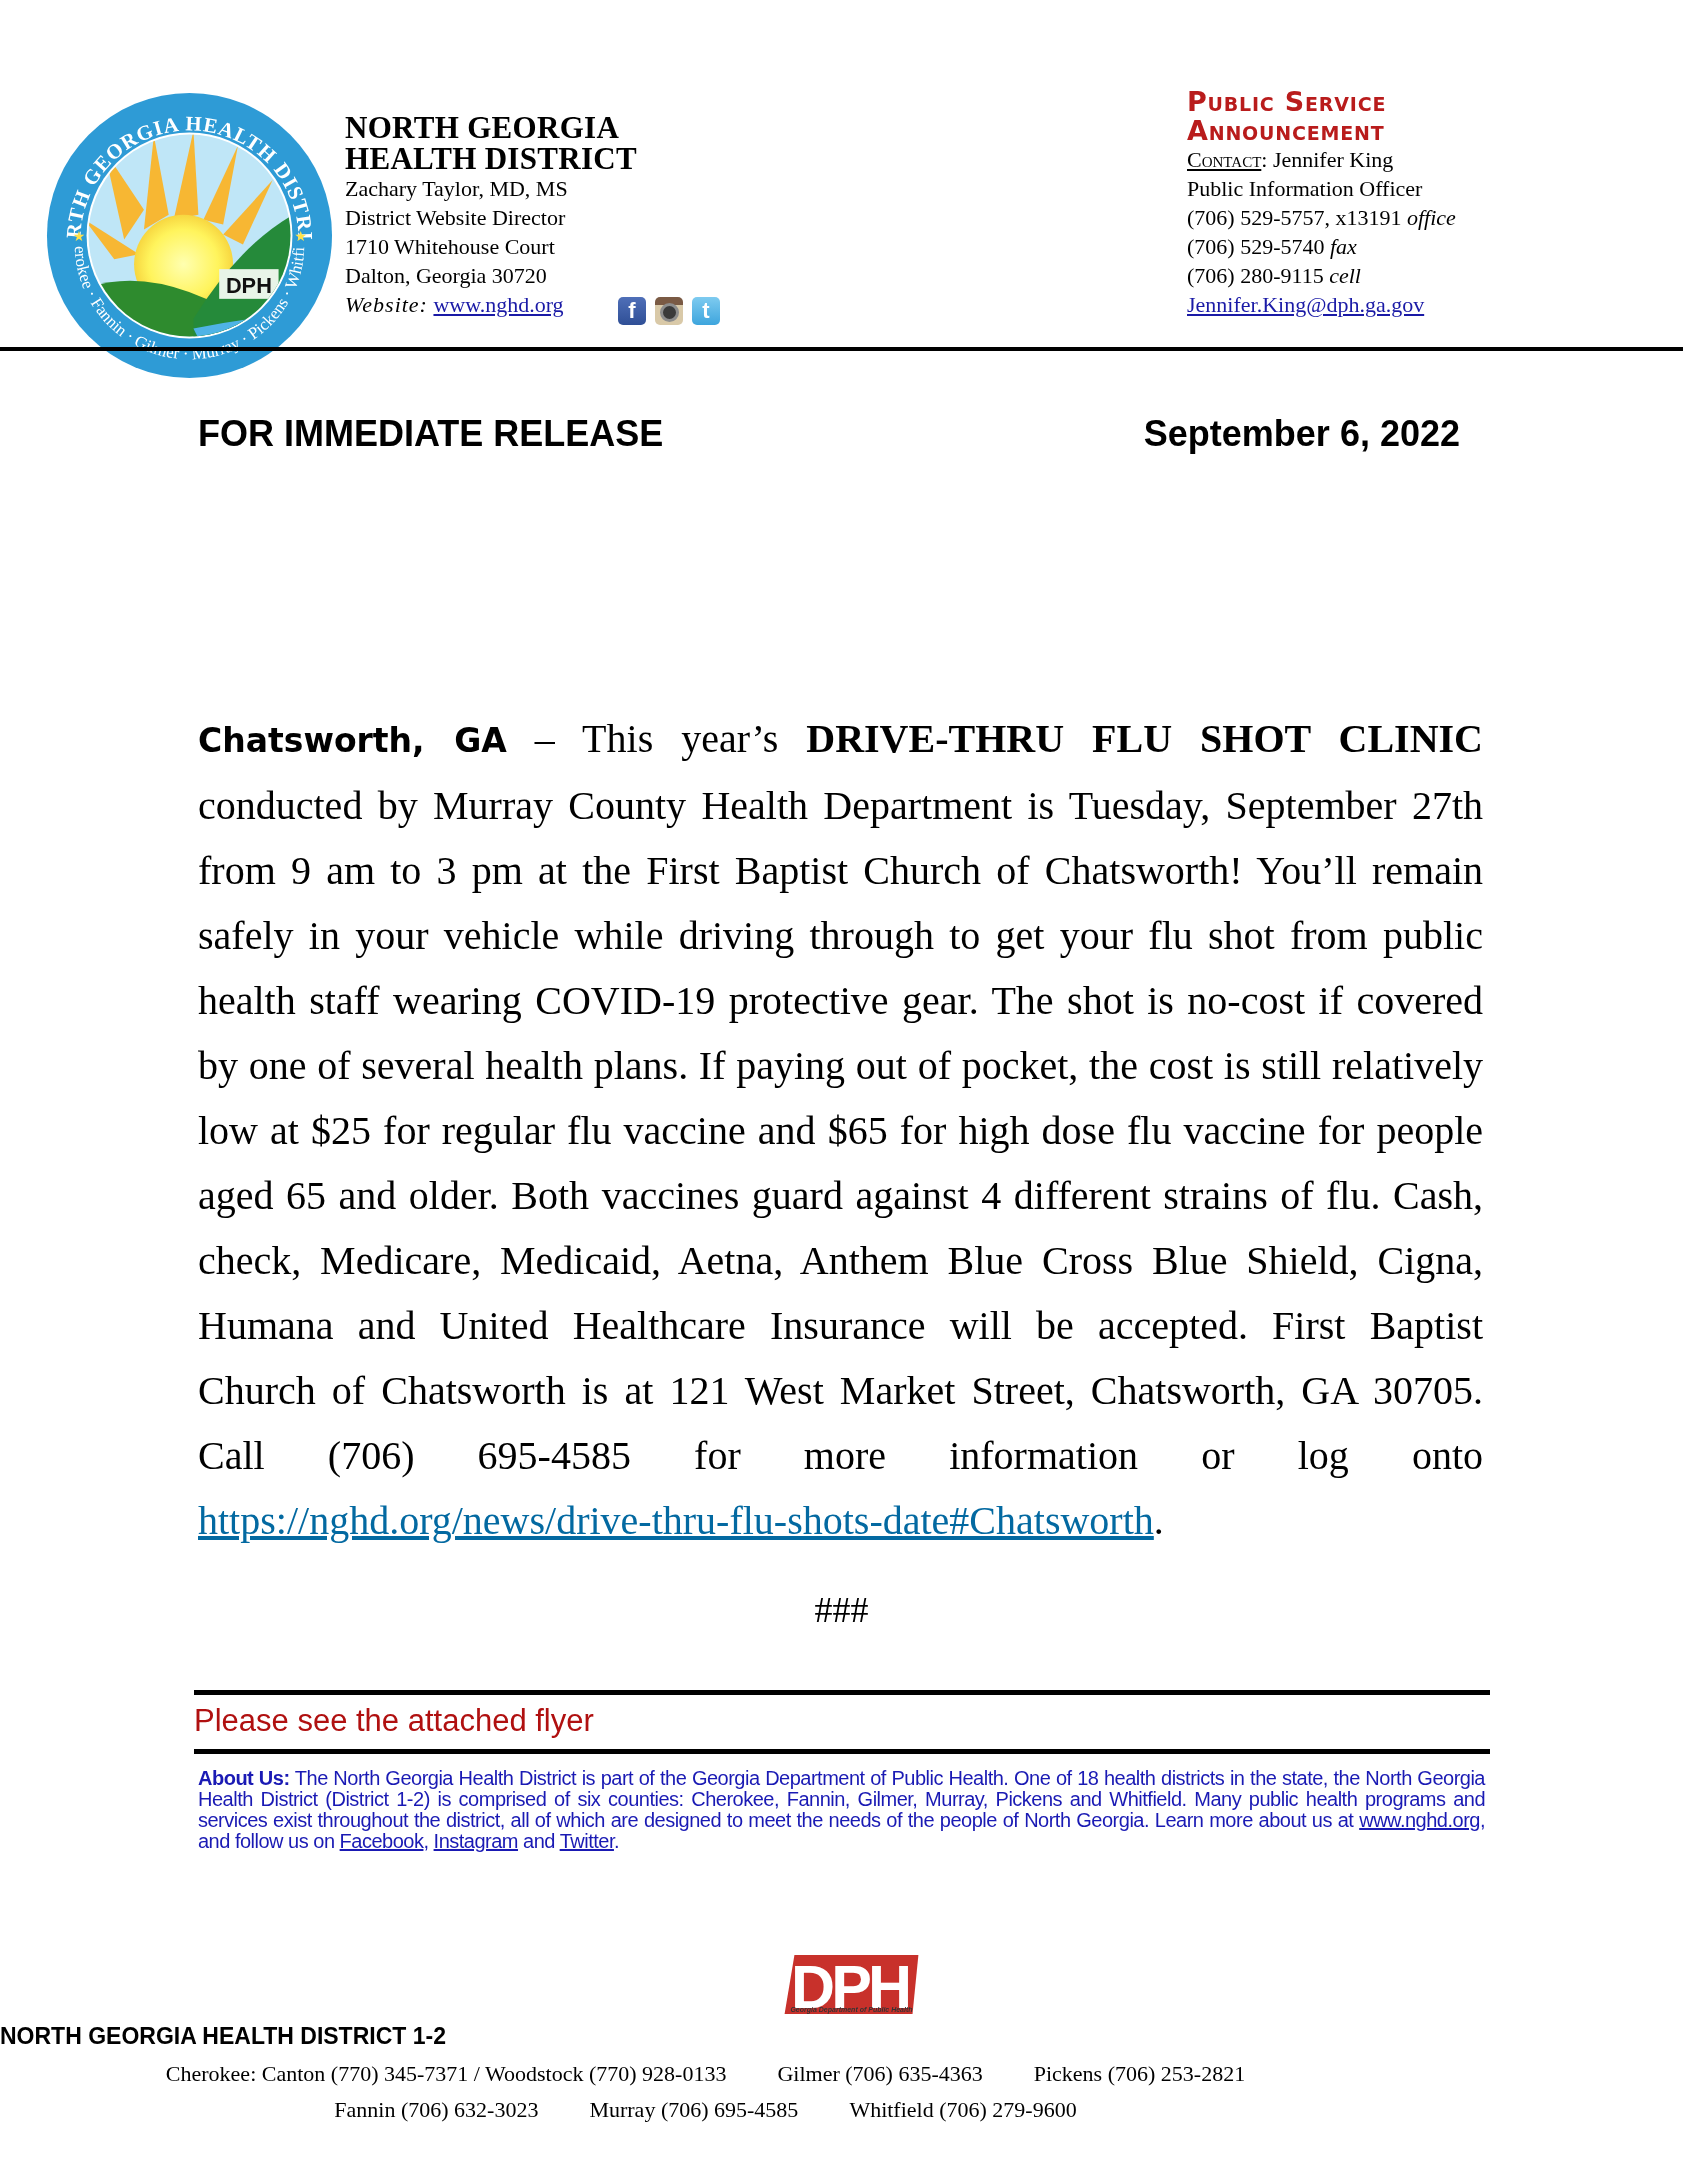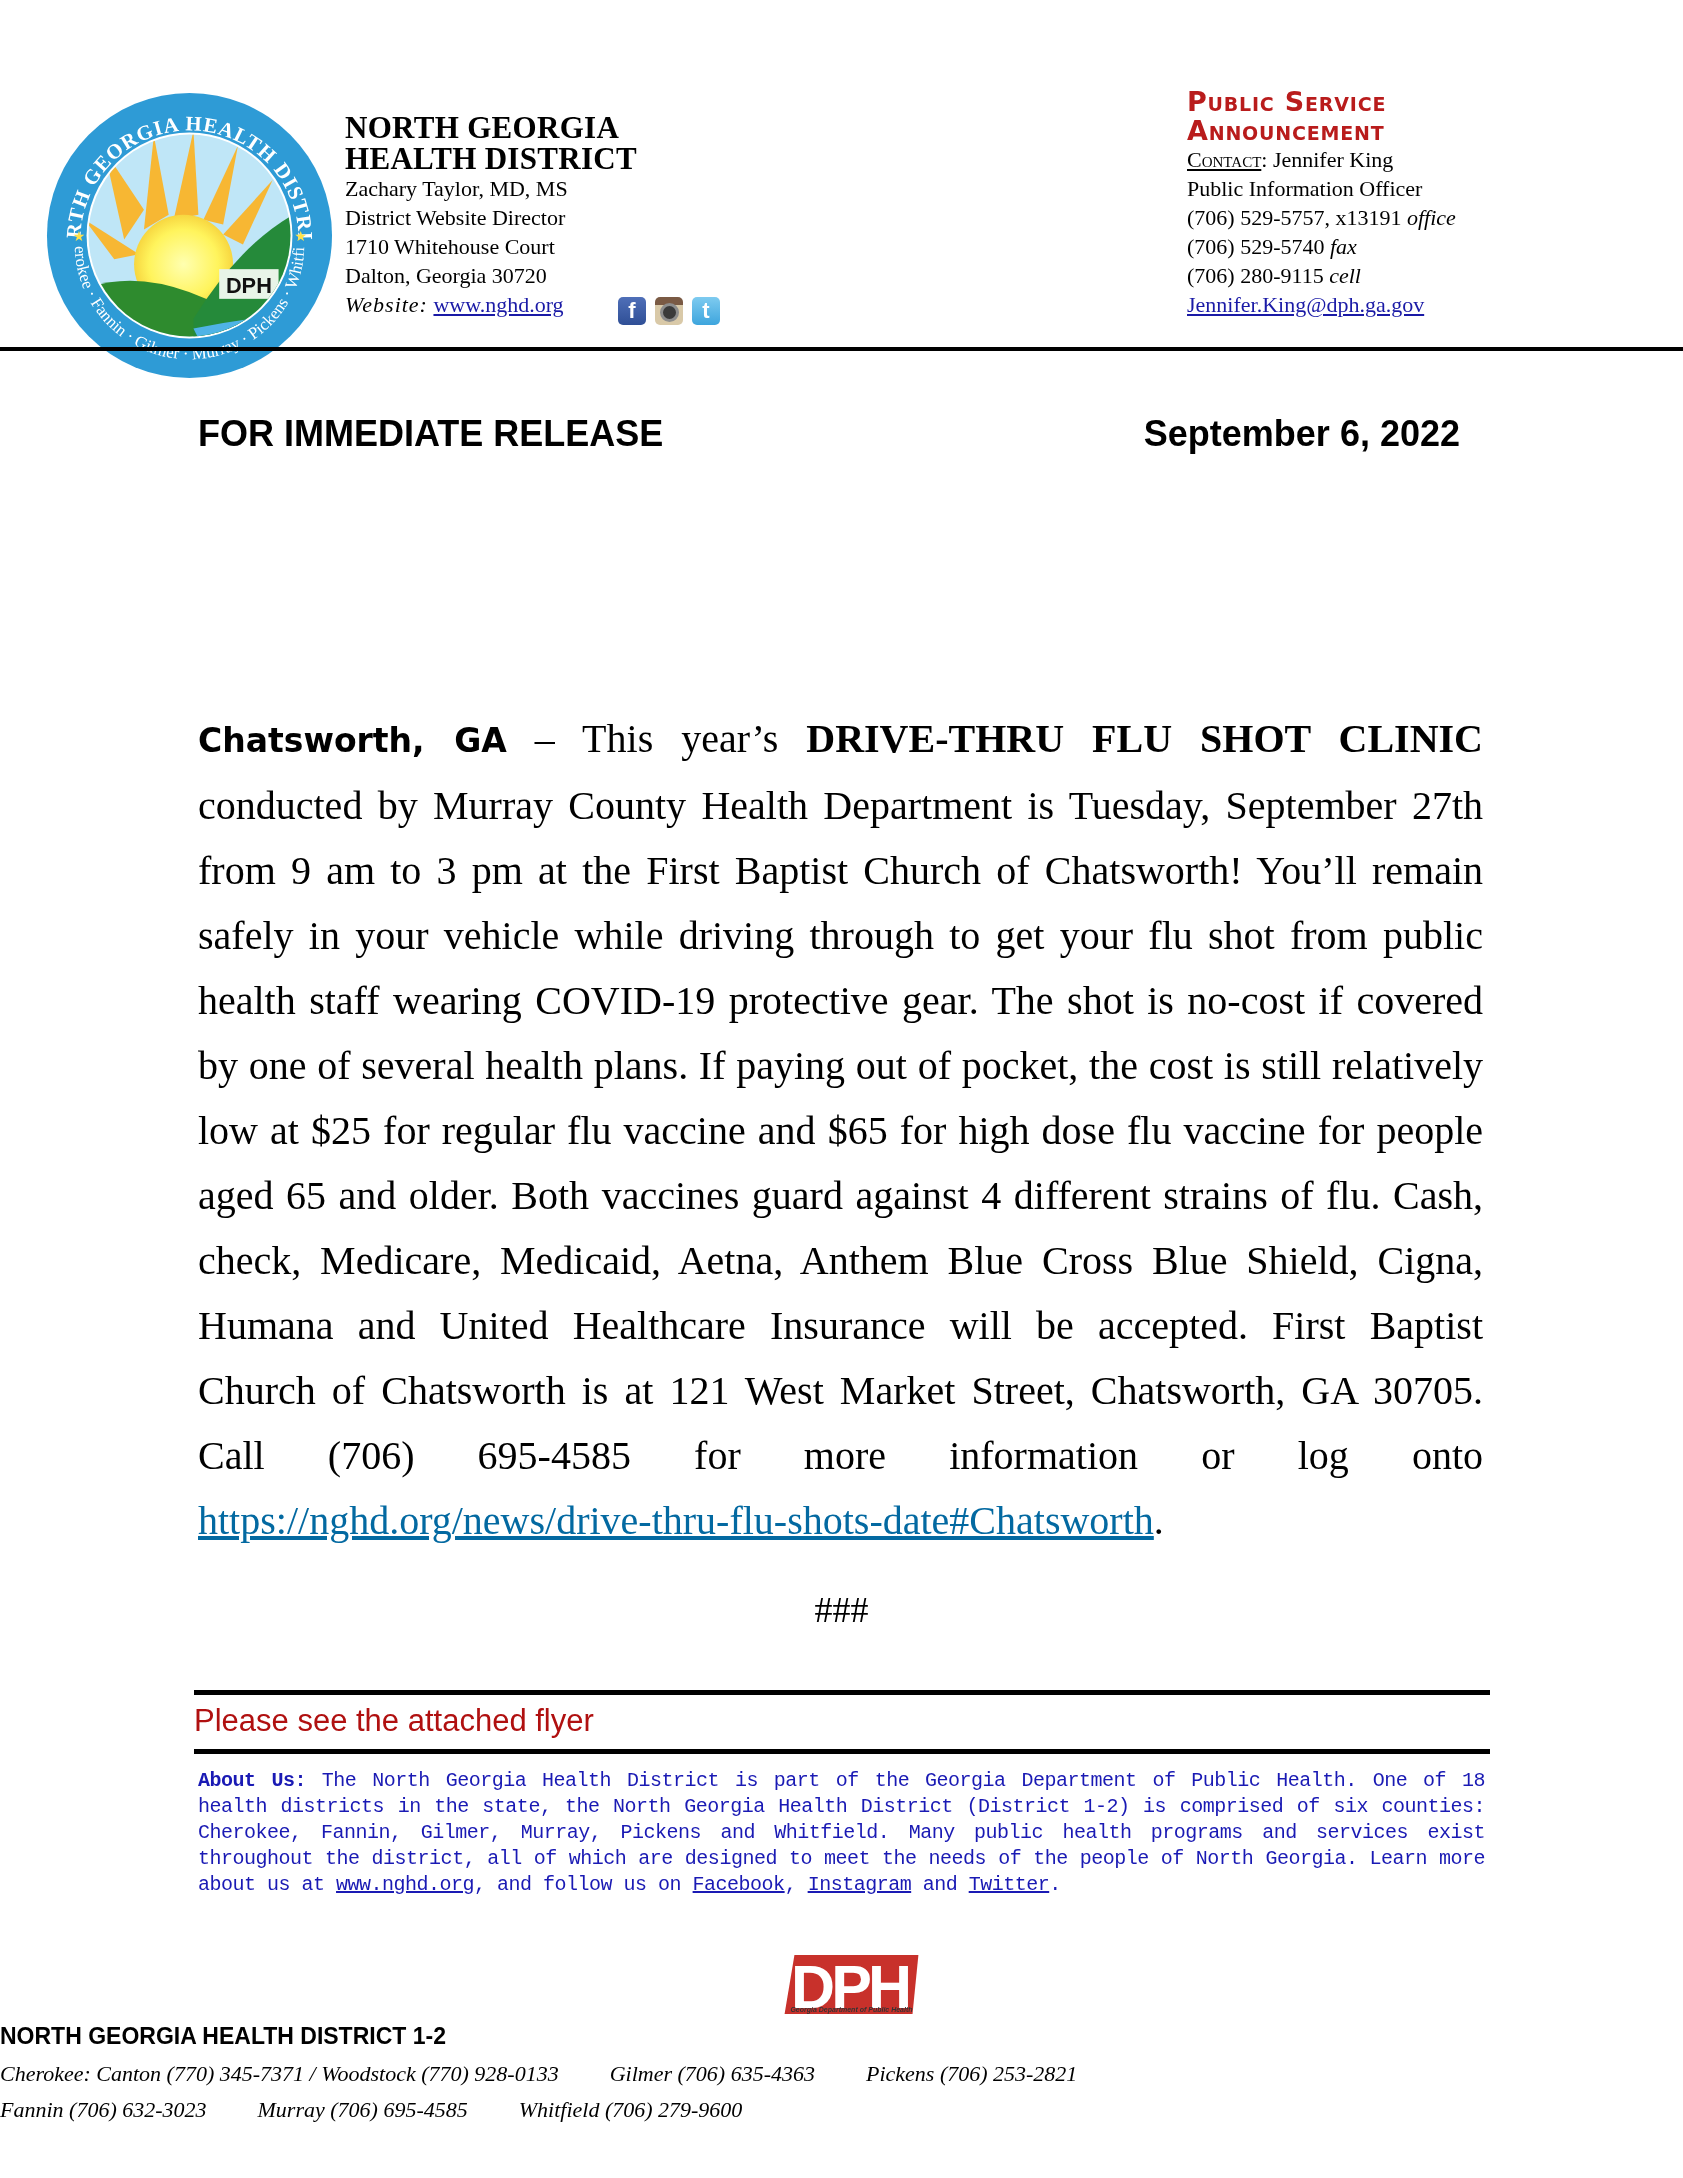--- a/index.html
+++ b/index.html
@@ -44,29 +44,29 @@
     #body a { color: #0369a1; text-decoration: underline; }
     #hashes { left: 0; width: 1683px; top: 1589px; text-align: center; font-size: 36px; }
 
     
     .rule5 { left: 194px; width: 1296px; height: 5px; background: #000; }
     #rule-a { top: 1690px; }
     #rule-b { top: 1749px; }
     #flyer { left: 194px; width: 1296px; top: 1703px; color: #b01010; font-size: 31px; }
 
     
-    #about { left: 198px; top: 1768px; width: 1287px; color: #1a1ab4; font-size: 20px; line-height: 26px; text-align: justify; font-family: Liberation Mono, monospace; letter-spacing: -0.5px; }
+    #about { left: 198px; top: 1768px; width: 1287px; color: #1a1ab4; font-size: 20px; line-height: 21px; text-align: justify; font-family: Liberation Sans, sans-serif; letter-spacing: -0.5px; }
     #about b { font-weight: bold; }
     #about a { color: #1a1ab4; text-decoration: underline; }
 
     
     #dph-logo { left: 784px; top: 1953px; width: 135px; height: 61px; }
     #dph-tag { left: 782px; top: 2006px; width: 139px; text-align: center; font-size: 7px; font-weight: bold; font-style: italic; color: #333; }
     #district { left: 0; width: 1683px; top: 2023px; text-align: left; font-size: 23px; font-weight: bold; }
-    .county-line { left: 0; width: 1411px; font-size: 22px; font-style: italic; }
+    .county-line { left: 0; width: 1411px; text-align: center; font-size: 22px; }
     #county-line-1 { top: 2061px; }
     #county-line-2 { top: 2097px; }
     .county-line span + span { margin-left: 51px; }
   </style>
 </head>
 <body>
 
 <div id="logo" class="abs">
   <svg width="289" height="289" viewBox="0 0 292 292">
     <defs>

